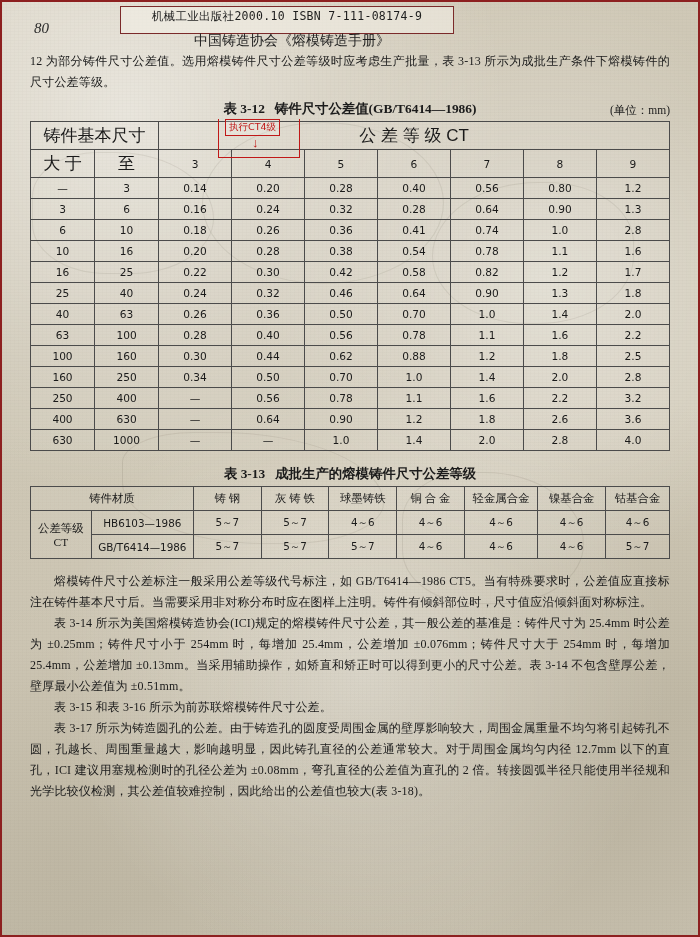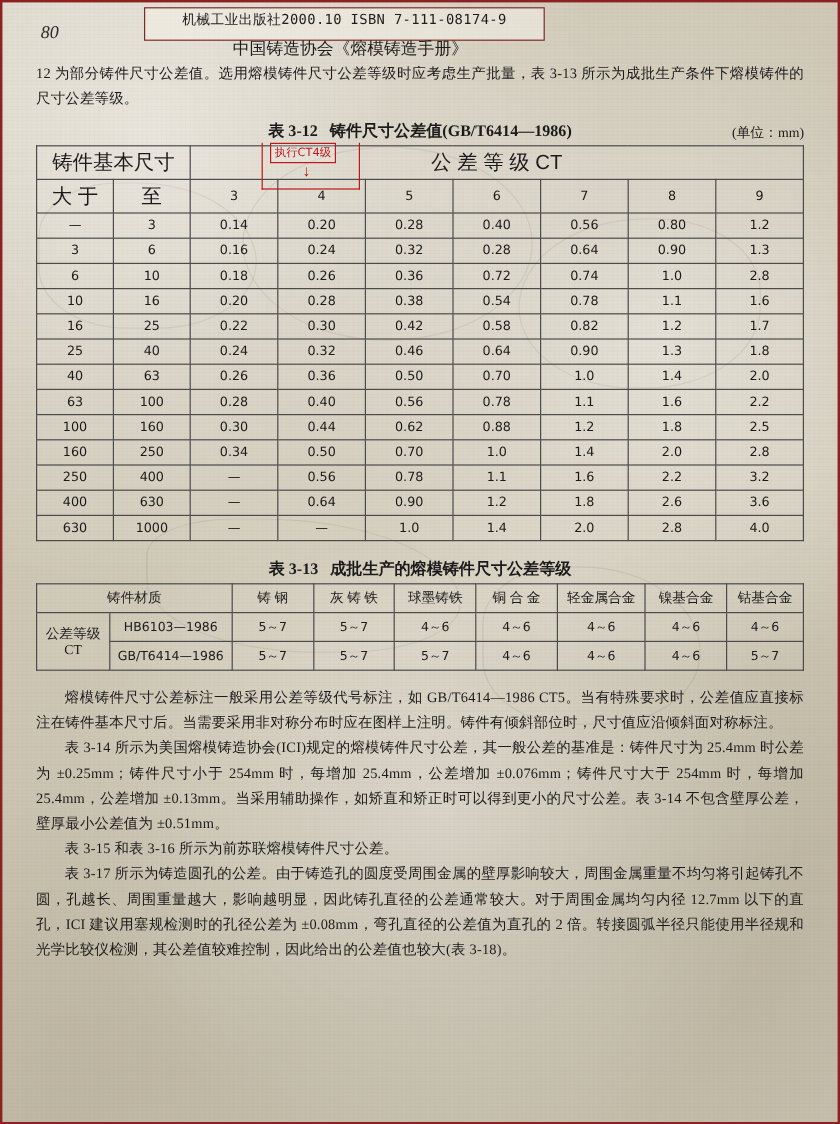--- a/index.html
+++ b/index.html
@@ -281,21 +281,21 @@
             <td>0.64</td>
             <td>0.90</td>
             <td>1.3</td>
           </tr>
           <tr>
             <td>6</td>
             <td>10</td>
             <td>0.18</td>
             <td>0.26</td>
             <td>0.36</td>
-            <td>0.72</td>
+            <td>0.41</td>
             <td>0.74</td>
             <td>1.0</td>
             <td>2.8</td>
           </tr>
           <tr>
             <td>10</td>
             <td>16</td>
             <td>0.20</td>
             <td>0.28</td>
             <td>0.38</td>

